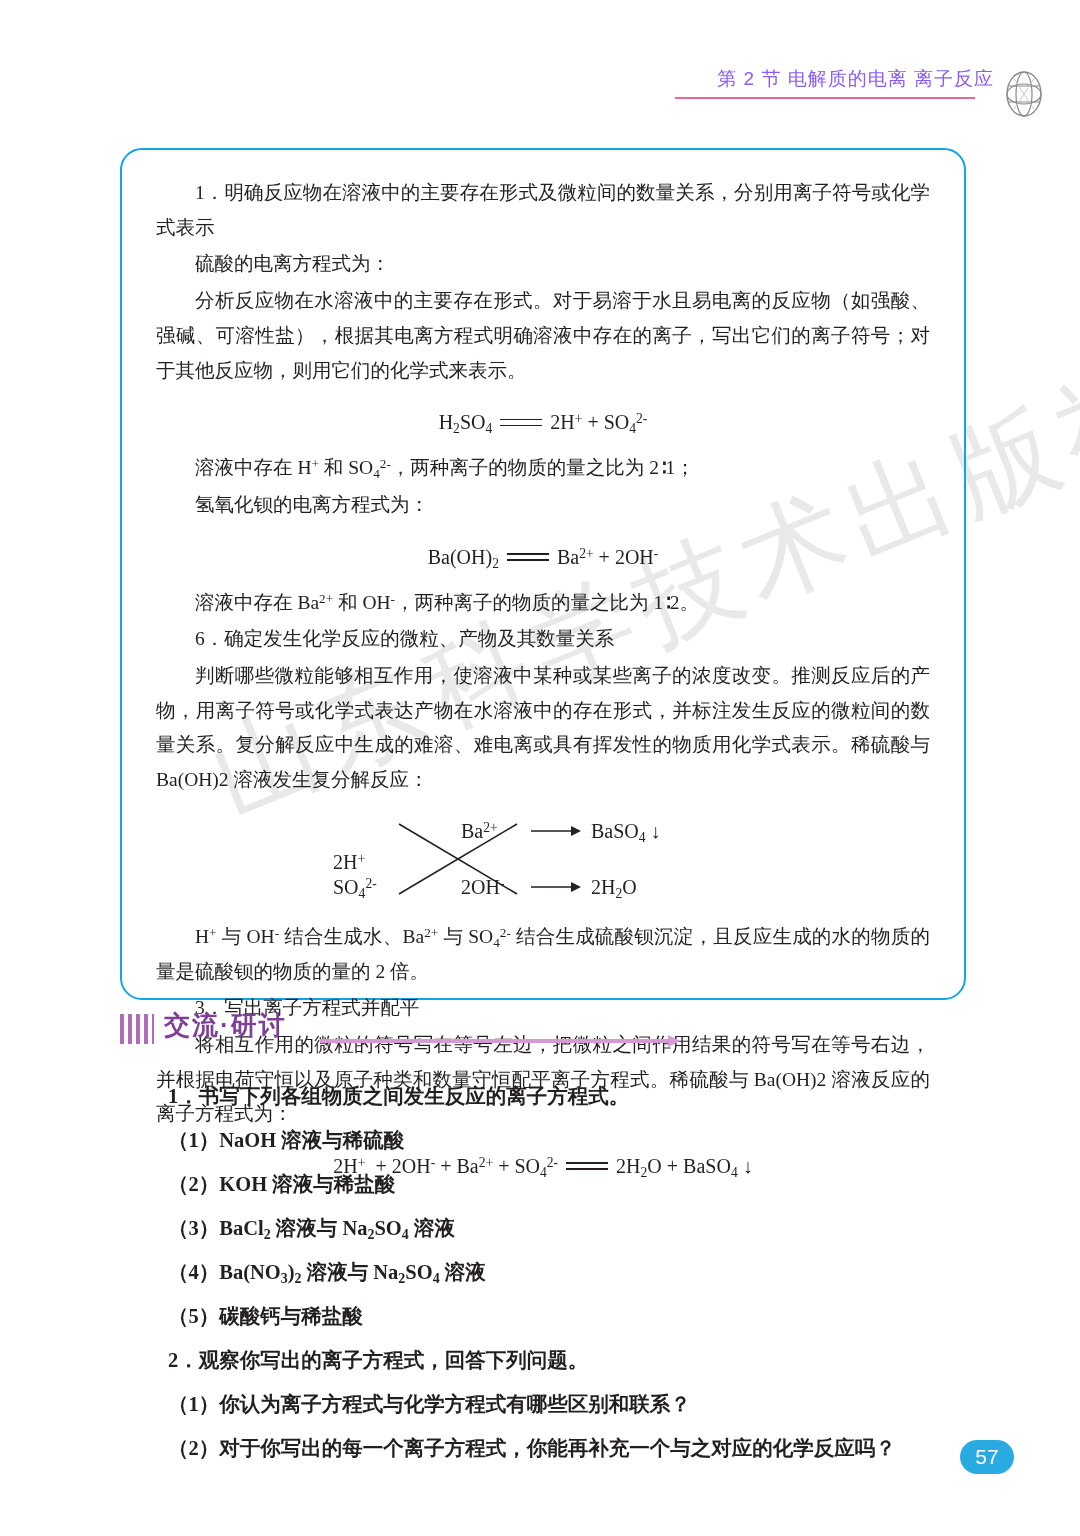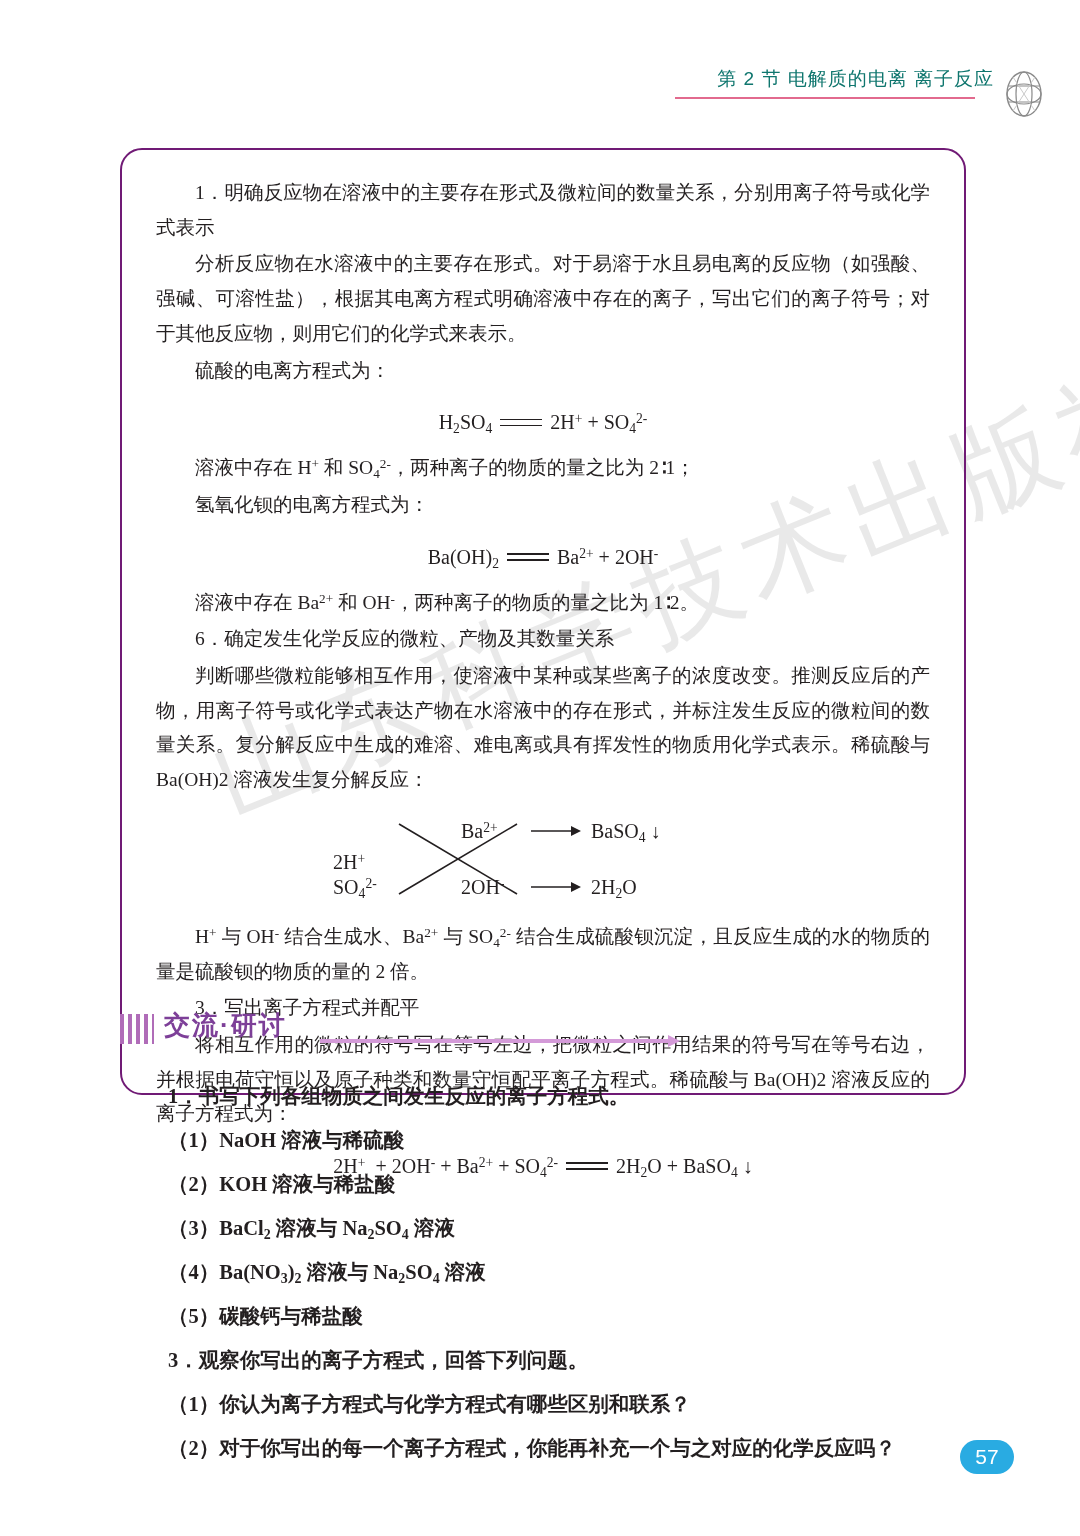--- a/index.html
+++ b/index.html
@@ -20,21 +20,21 @@
   .page-header {
     position: absolute;
     top: 66px;
     right: 86px;
     display: flex;
     align-items: center;
     gap: 14px;
   }
   .header-text {
     font-size: 19px;
-    color: #0f766e;
+    color: #8b5cf6;
     letter-spacing: 1px;
     font-family: "Liberation Sans", sans-serif;
   }
   .header-rule {
     position: absolute;
     top: 97px;
     right: 105px;
     width: 300px;
     height: 2px;
     background: #e26a8e;
@@ -46,22 +46,22 @@
     width: 42px;
     height: 48px;
   }
 
   
   .content-box {
     position: absolute;
     left: 120px;
     top: 148px;
     width: 846px;
-    height: 947px;
-    border: 2px solid #701a75;
+    height: 852px;
+    border: 2px solid #0ea5e9;
     border-radius: 22px;
     box-sizing: border-box;
   }
   .box-inner {
     padding: 26px 34px 0 34px;
     font-size: 19.5px;
     line-height: 1.78;
   }
   .box-inner p {
     margin: 0 0 2px 0;
@@ -213,23 +213,23 @@
   <path d="M5 16 H37 M5 32 H37" stroke="#8a8a8a" stroke-width="1.1" fill="none"></path>
   <path d="M10 7 L32 41 M32 7 L10 41" stroke="#c9c9c9" stroke-width="1" fill="none"></path>
 </svg>
 
 <div class="watermark">山东科学技术出版社</div>
 
 <div class="content-box">
   <div class="box-inner">
 
     <p class="indent2">1．明确反应物在溶液中的主要存在形式及微粒间的数量关系，分别用离子符号或化学式表示</p>
+    <p class="indent2">硫酸的电离方程式为：</p>
+
     <p class="indent2">分析反应物在水溶液中的主要存在形式。对于易溶于水且易电离的反应物（如强酸、强碱、可溶性盐），根据其电离方程式明确溶液中存在的离子，写出它们的离子符号；对于其他反应物，则用它们的化学式来表示。</p>
-
-    <p class="indent2">硫酸的电离方程式为：</p>
 
     <div class="eq-line">
       <span>H<sub>2</sub>SO<sub>4</sub></span>
       <span class="eqsign"></span>
       <span>2H<sup>+</sup> + SO<sub>4</sub><sup>2-</sup></span>
     </div>
 
     <p class="indent2">
       溶液中存在 H<sup>+</sup> 和 SO<sub>4</sub><sup>2-</sup>，两种离子的物质的量之比为 2∶1；
     </p>
@@ -292,18 +292,18 @@
   <div class="banner-line"></div>
 </div>
 
 <div class="questions">
   <p>1．书写下列各组物质之间发生反应的离子方程式。</p>
   <p>（1）NaOH 溶液与稀硫酸</p>
   <p>（2）KOH 溶液与稀盐酸</p>
   <p>（3）BaCl<sub>2</sub> 溶液与 Na<sub>2</sub>SO<sub>4</sub> 溶液</p>
   <p>（4）Ba(NO<sub>3</sub>)<sub>2</sub> 溶液与 Na<sub>2</sub>SO<sub>4</sub> 溶液</p>
   <p>（5）碳酸钙与稀盐酸</p>
-  <p>3．观察你写出的离子方程式，回答下列问题。</p>
+  <p>2．观察你写出的离子方程式，回答下列问题。</p>
   <p>（1）你认为离子方程式与化学方程式有哪些区别和联系？</p>
   <p>（2）对于你写出的每一个离子方程式，你能再补充一个与之对应的化学反应吗？</p>
 </div>
 
 <div class="page-num">57</div>
 
 </body></html>

